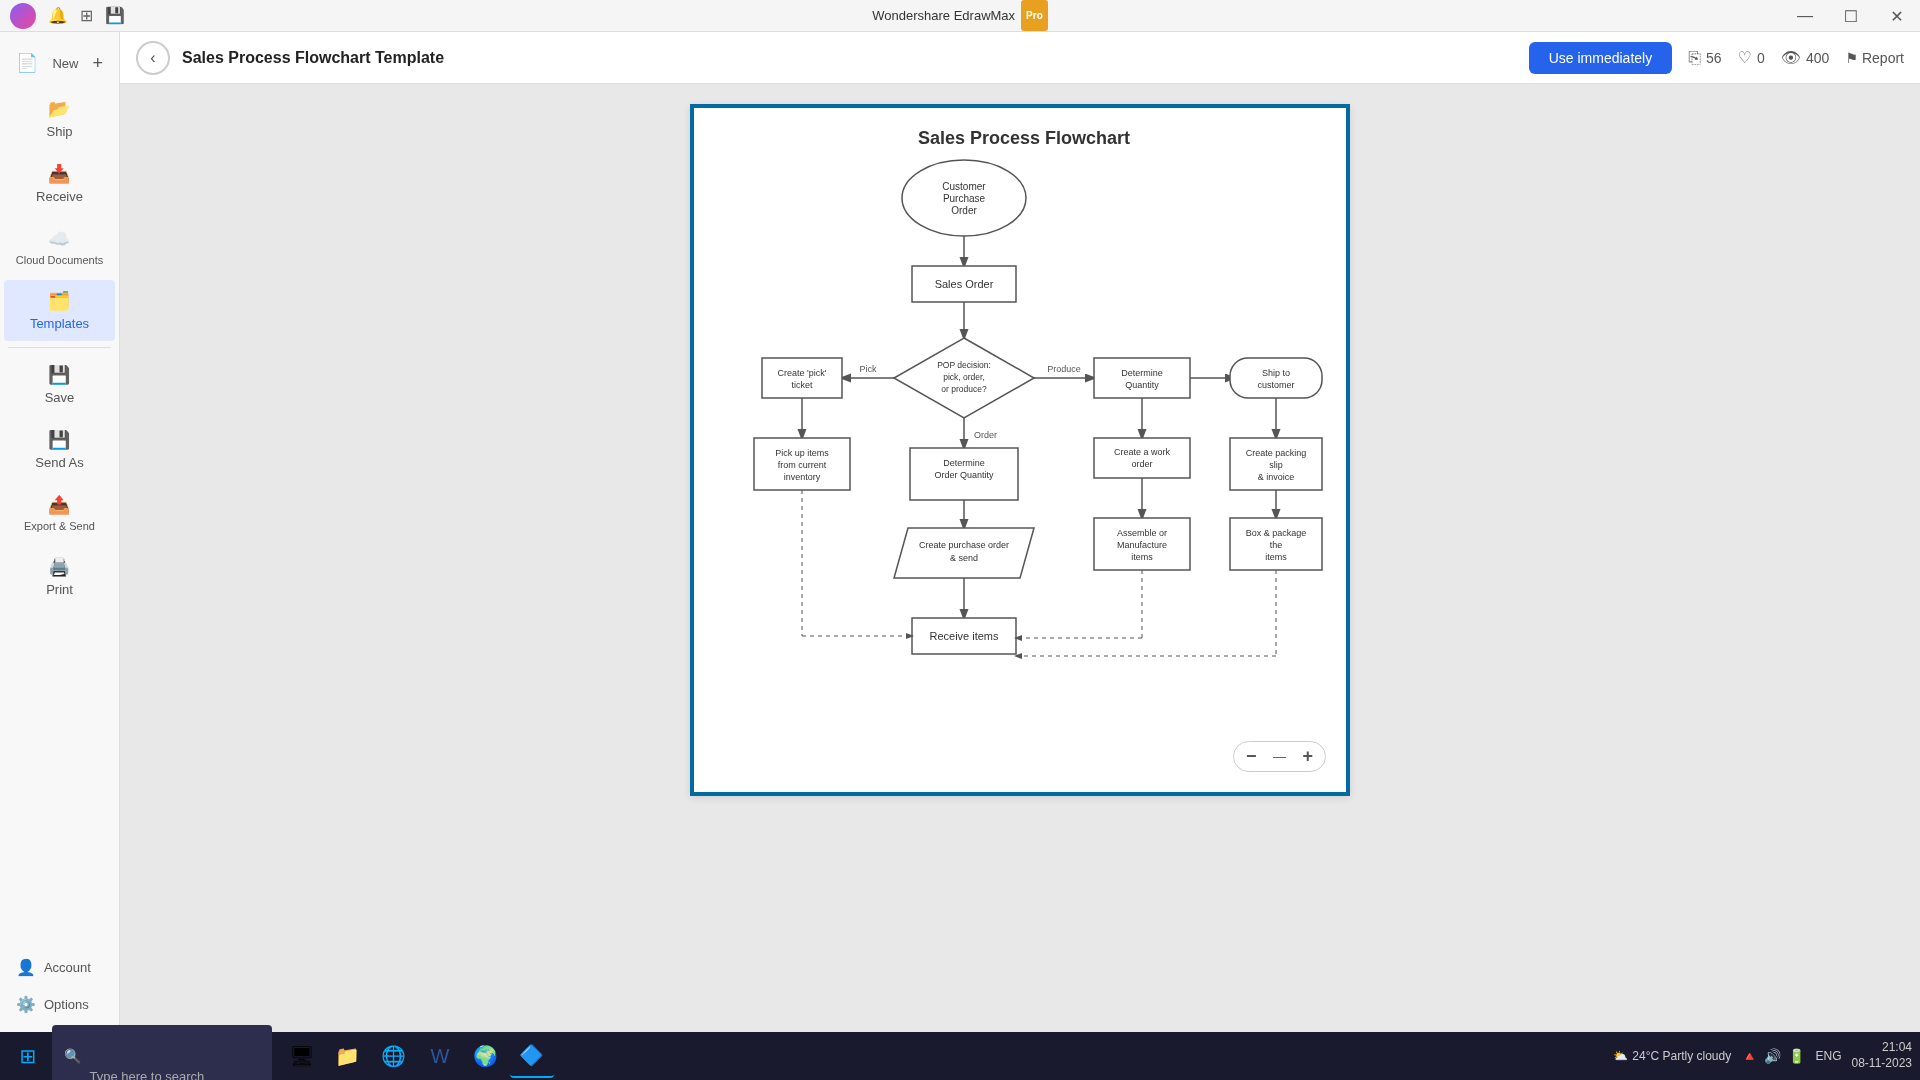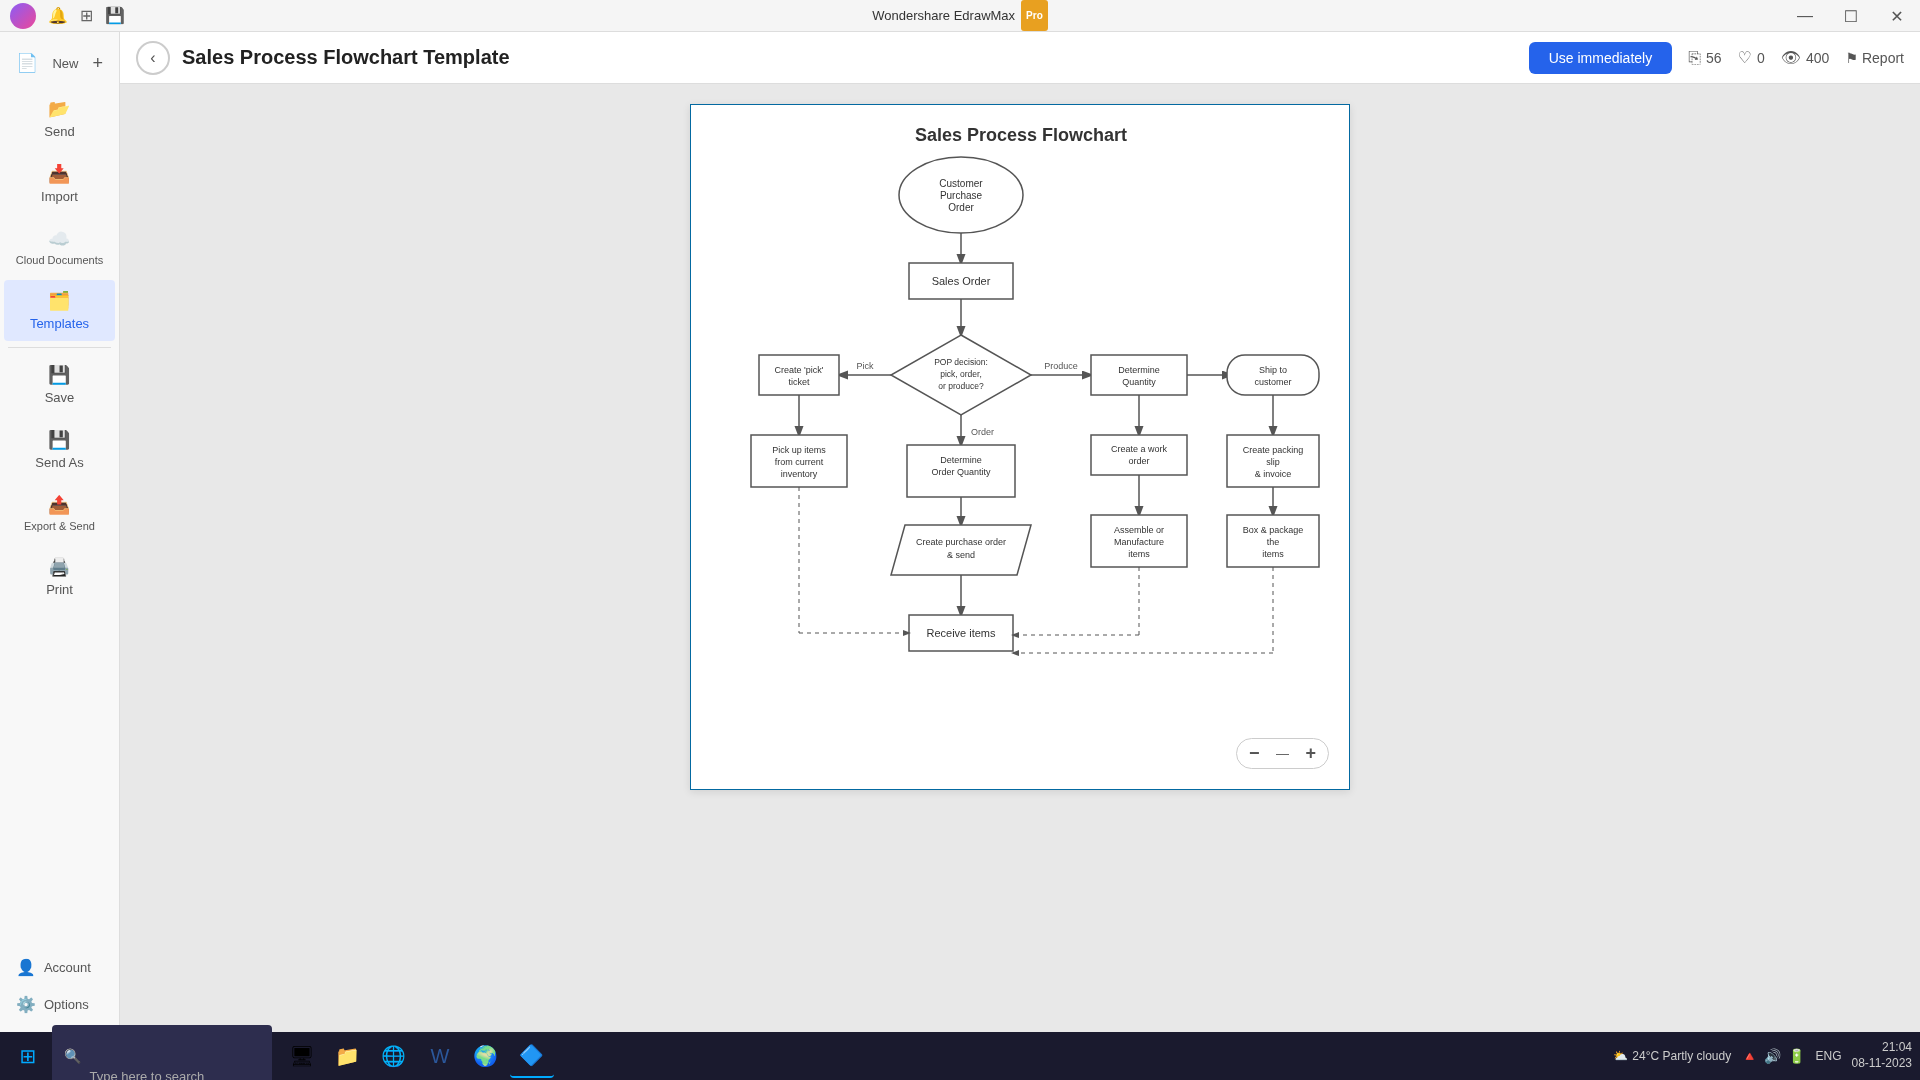--- a/index.html
+++ b/index.html
@@ -70,21 +70,21 @@
     }
     .back-btn {
       width: 34px; height: 34px;
       border: 2px solid #ccc;
       border-radius: 50%;
       background: white;
       cursor: pointer;
       display: flex; align-items: center; justify-content: center;
       font-size: 16px; color: #555;
     }
-    .header-title { font-size: 20px; font-weight: 600; color: #222; flex: 1; }
+    .header-title { font-size: 16px; font-weight: 600; color: #222; flex: 1; }
     .header-actions { display: flex; align-items: center; gap: 16px; justify-content: space-between; }
     .use-immediately-btn {
       background: #2563eb;
       color: white;
       border: none;
       padding: 8px 20px;
       border-radius: 6px;
       font-size: 14px;
       cursor: pointer;
       font-weight: 500;
@@ -101,21 +101,21 @@
       align-items: flex-start;
       justify-content: center;
       overflow: auto;
       padding: 20px;
     }
     .diagram-paper {
       background: white;
       width: 660px;
       min-height: 680px;
       position: relative;
-      border: 1px solid #0369a1;
+      border: 4px solid #0369a1;
       box-shadow: 0 2px 8px rgba(0,0,0,0.1);
     }
 
     
     .flowchart-svg { width: 660px; height: 680px; }
 
     
     .zoom-controls {
       position: absolute;
       bottom: 20px;
@@ -187,25 +187,25 @@
 <div class="main-area">
 
   <div class="sidebar">
     <div class="sidebar-item new-item">
       <span class="icon">📄</span>
       <span>New</span>
       <span class="plus-icon">+</span>
     </div>
     <div class="sidebar-item">
       <span class="icon">📂</span>
-      <span>Send</span>
+      <span>Ship</span>
     </div>
     <div class="sidebar-item">
       <span class="icon">📥</span>
-      <span>Import</span>
+      <span>Receive</span>
     </div>
     <div class="sidebar-item" style="font-size:11px; text-align:center;">
       <span class="icon">☁️</span>
       <span>Cloud Documents</span>
     </div>
     <div class="sidebar-item active">
       <span class="icon">🗂️</span>
       <span>Templates</span>
     </div>
     <hr class="sidebar-divider">

